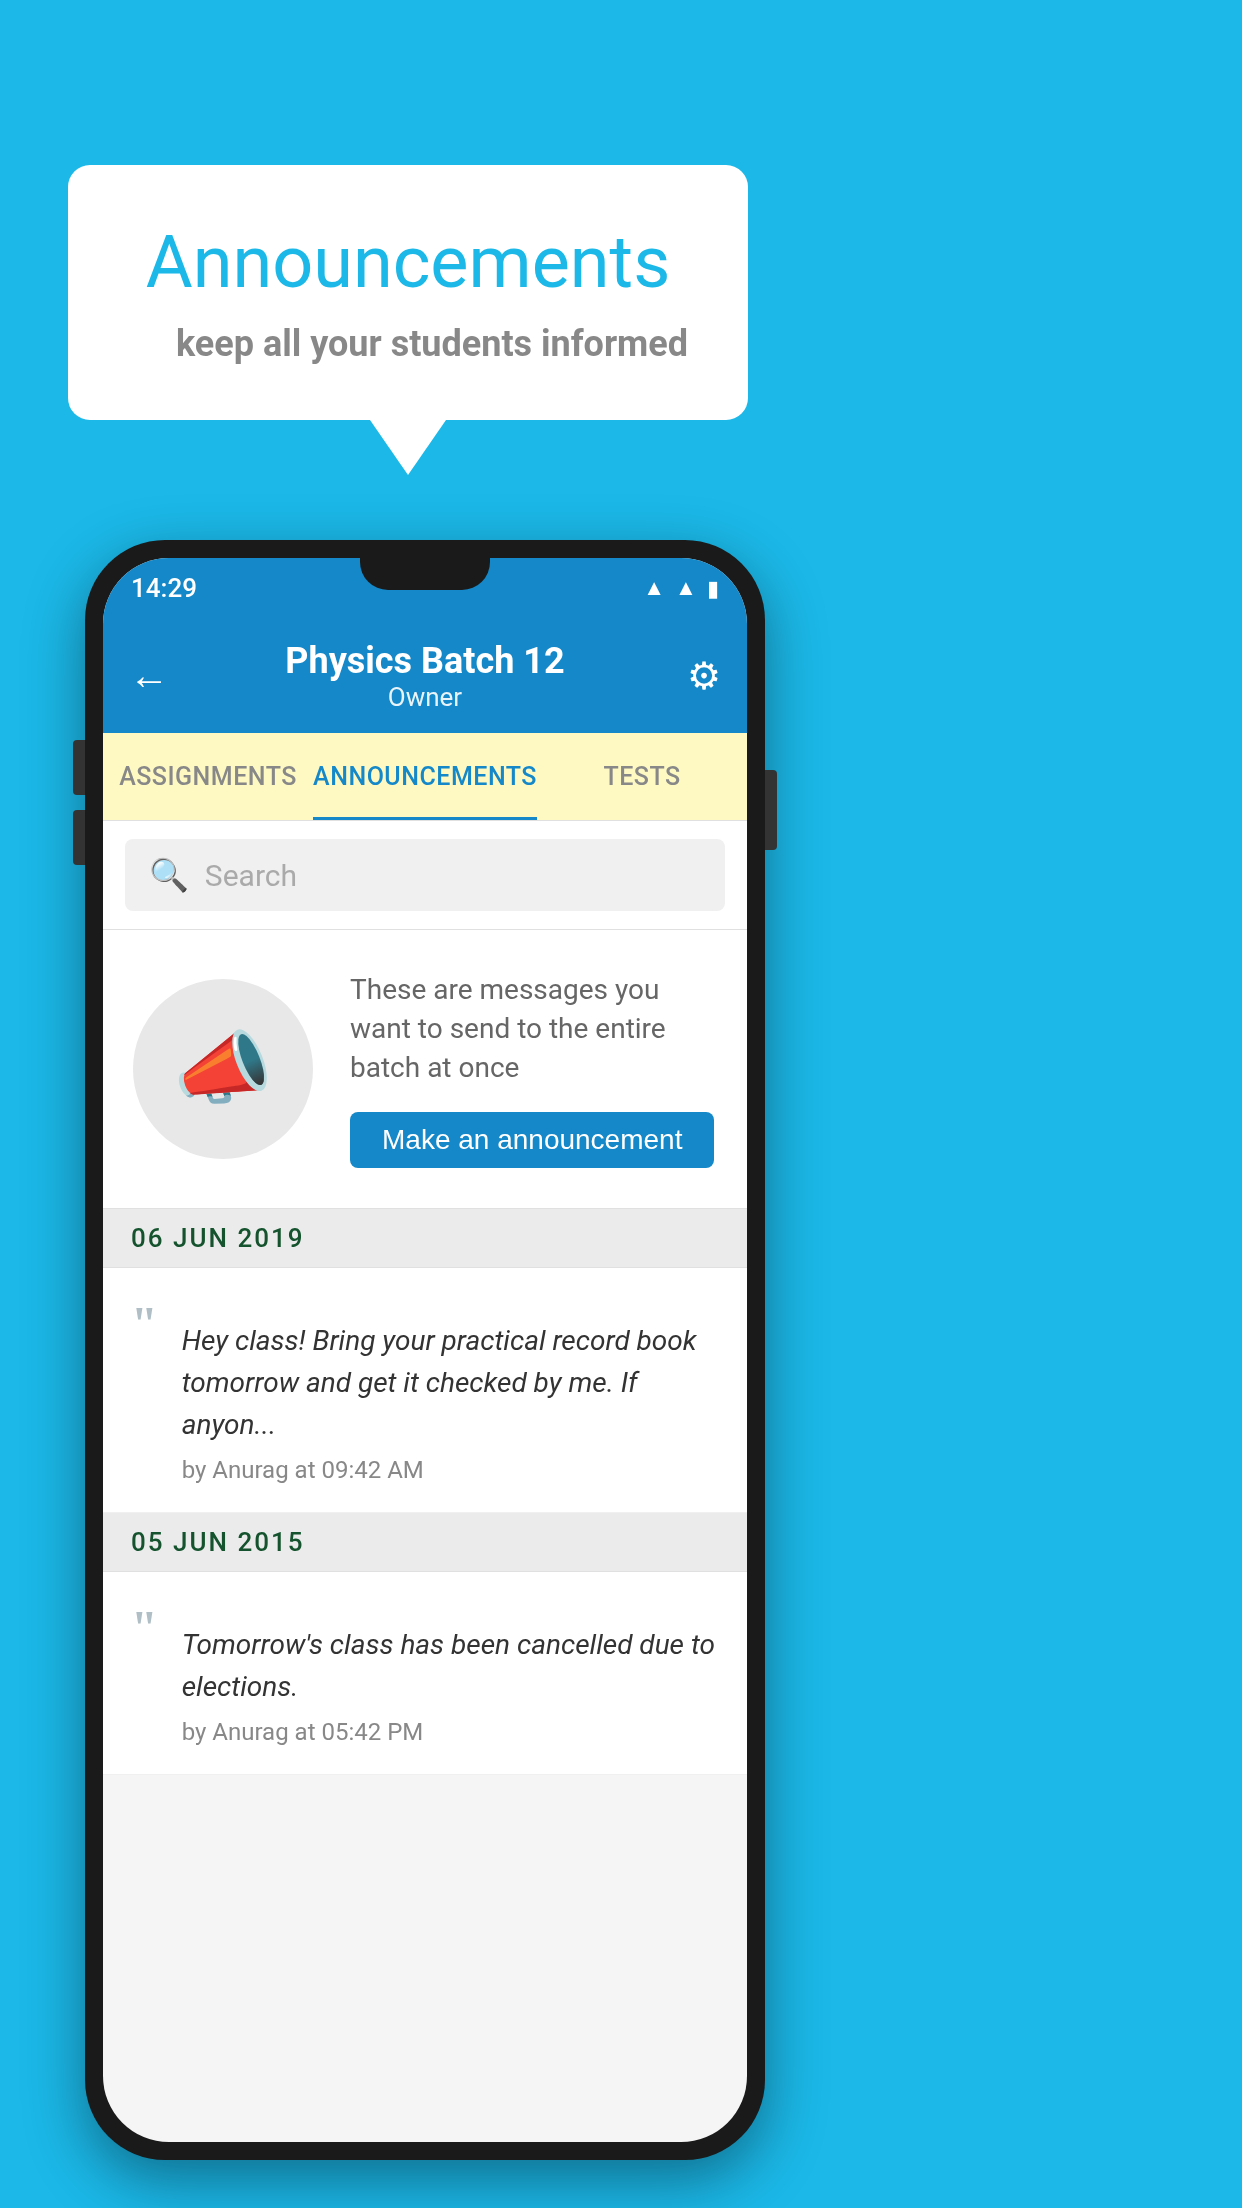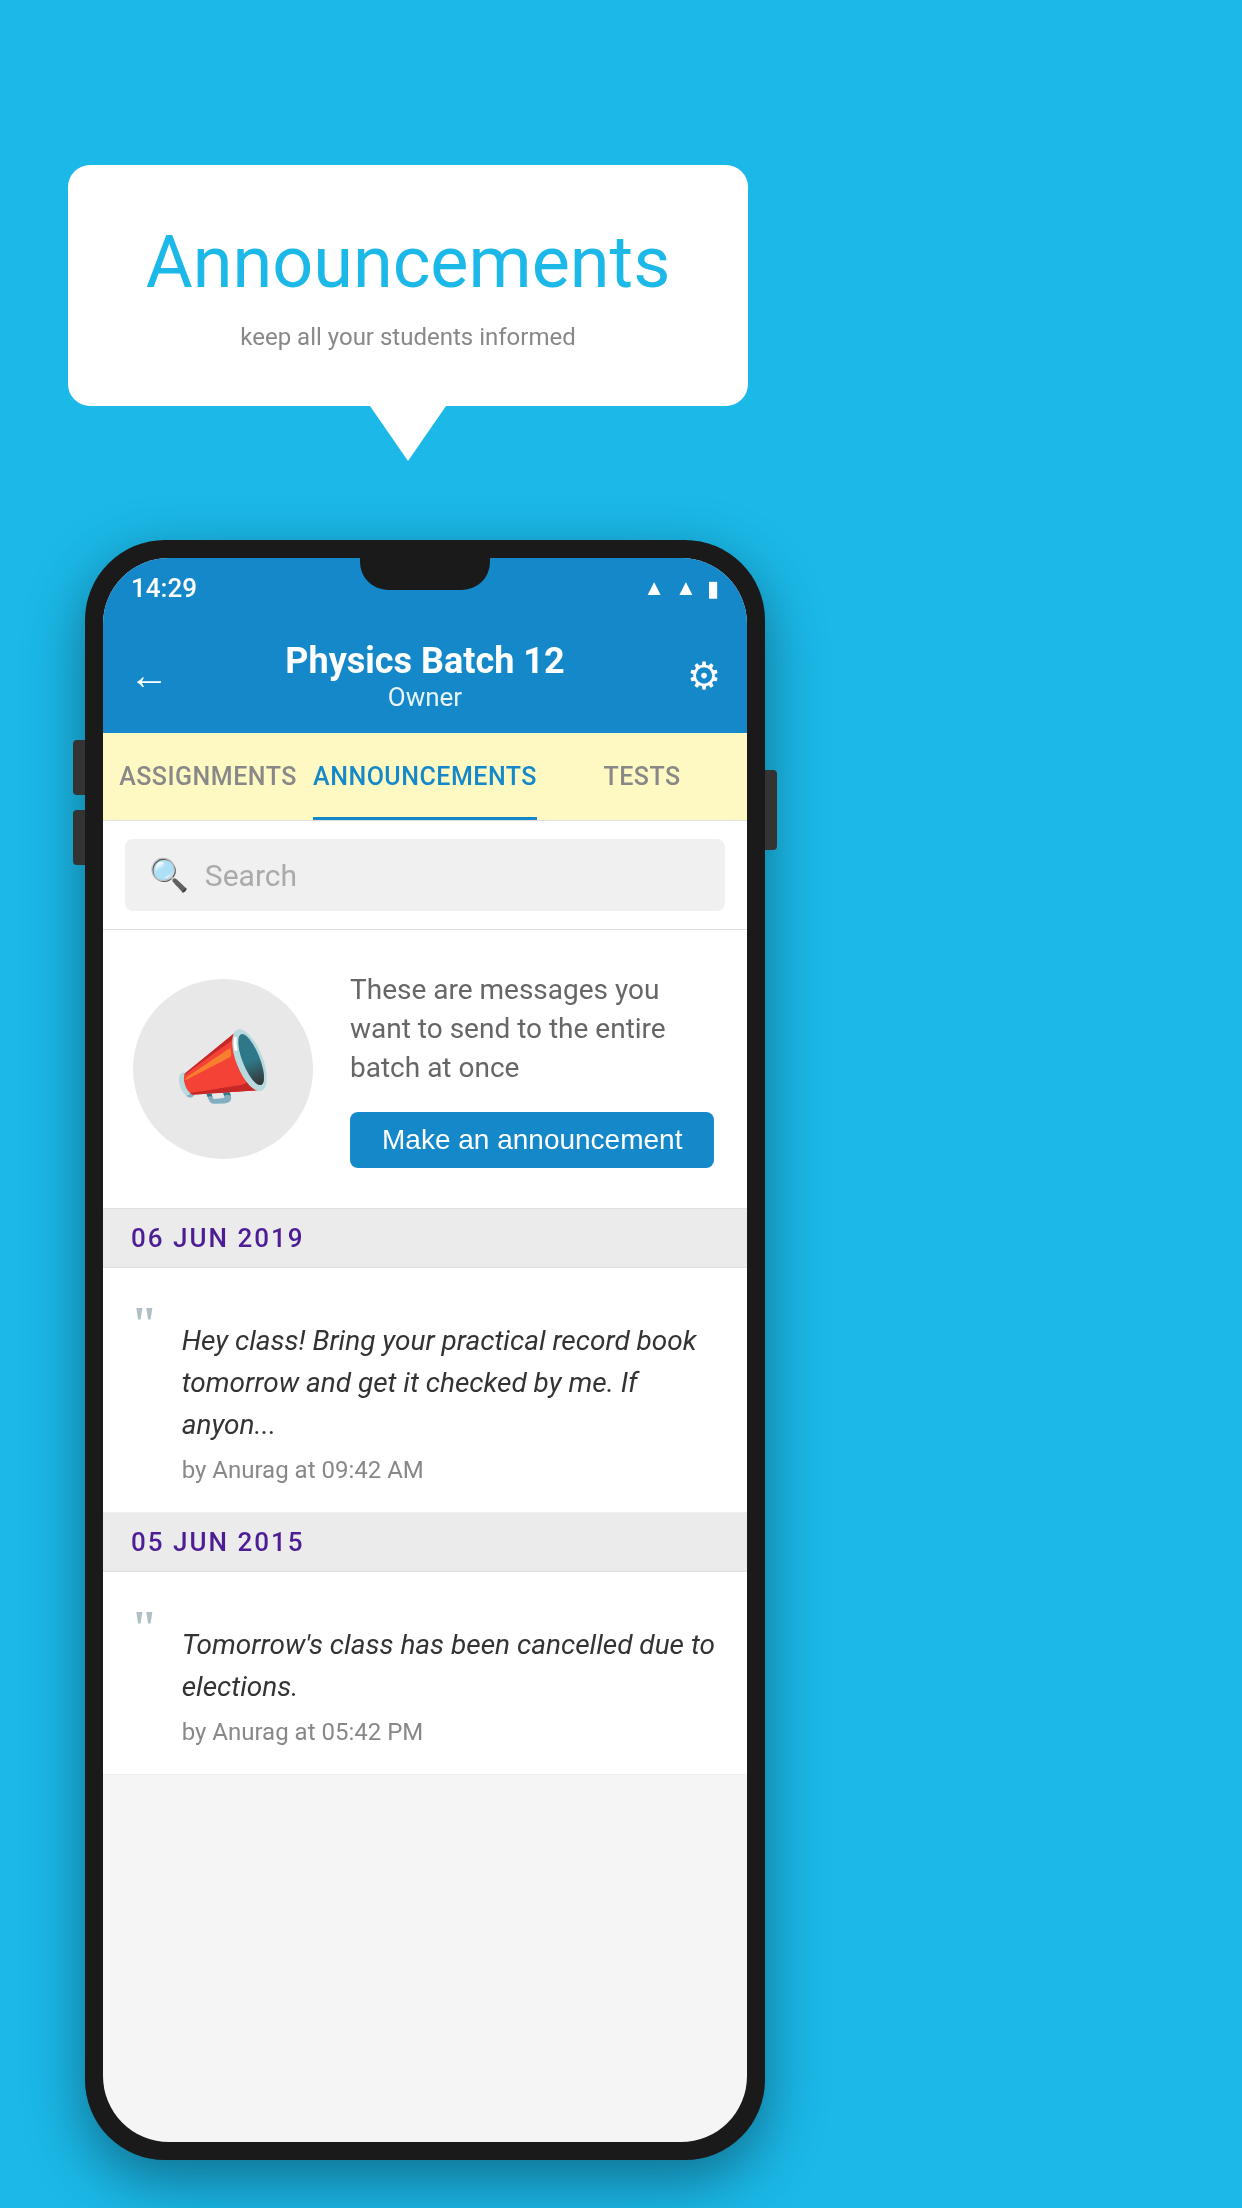--- a/index.html
+++ b/index.html
@@ -30,23 +30,24 @@
     }
 
     .speech-bubble-title {
       font-size: 72px;
       color: #1BB8E8;
       font-weight: 400;
       margin-bottom: 18px;
     }
 
     .speech-bubble-subtitle {
-      font-size: 24px;
+      font-size: 36px;
       color: #888;
-      font-weight: 400;
+      font-weight: 700;
+      text-align: right;
     }
 
     .speech-bubble-arrow {
       width: 0;
       height: 0;
       border-left: 38px solid transparent;
       border-right: 38px solid transparent;
       border-top: 55px solid white;
       margin: 0 auto;
     }
@@ -298,21 +299,21 @@
       font-size: 28px;
       font-weight: 500;
       cursor: pointer;
     }
 
     
     .date-separator {
       background: #ebebeb;
       padding: 14px 28px;
       font-size: 26px;
-      color: #4c1d95;
+      color: #14532d;
       letter-spacing: 2px;
       font-weight: 500;
       border-bottom: 1px solid #e0e0e0;
     }
 
     
     .announcement-item {
       background: white;
       padding: 28px 28px;
       display: flex;

